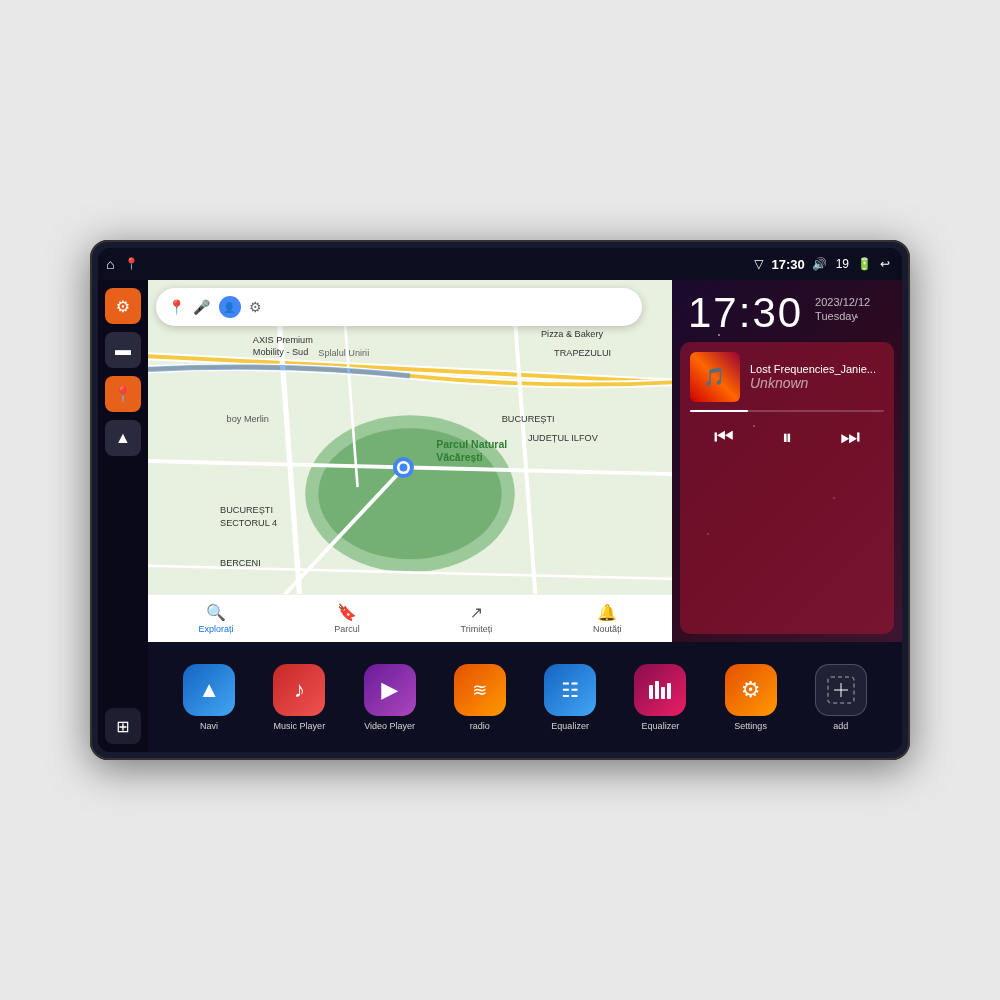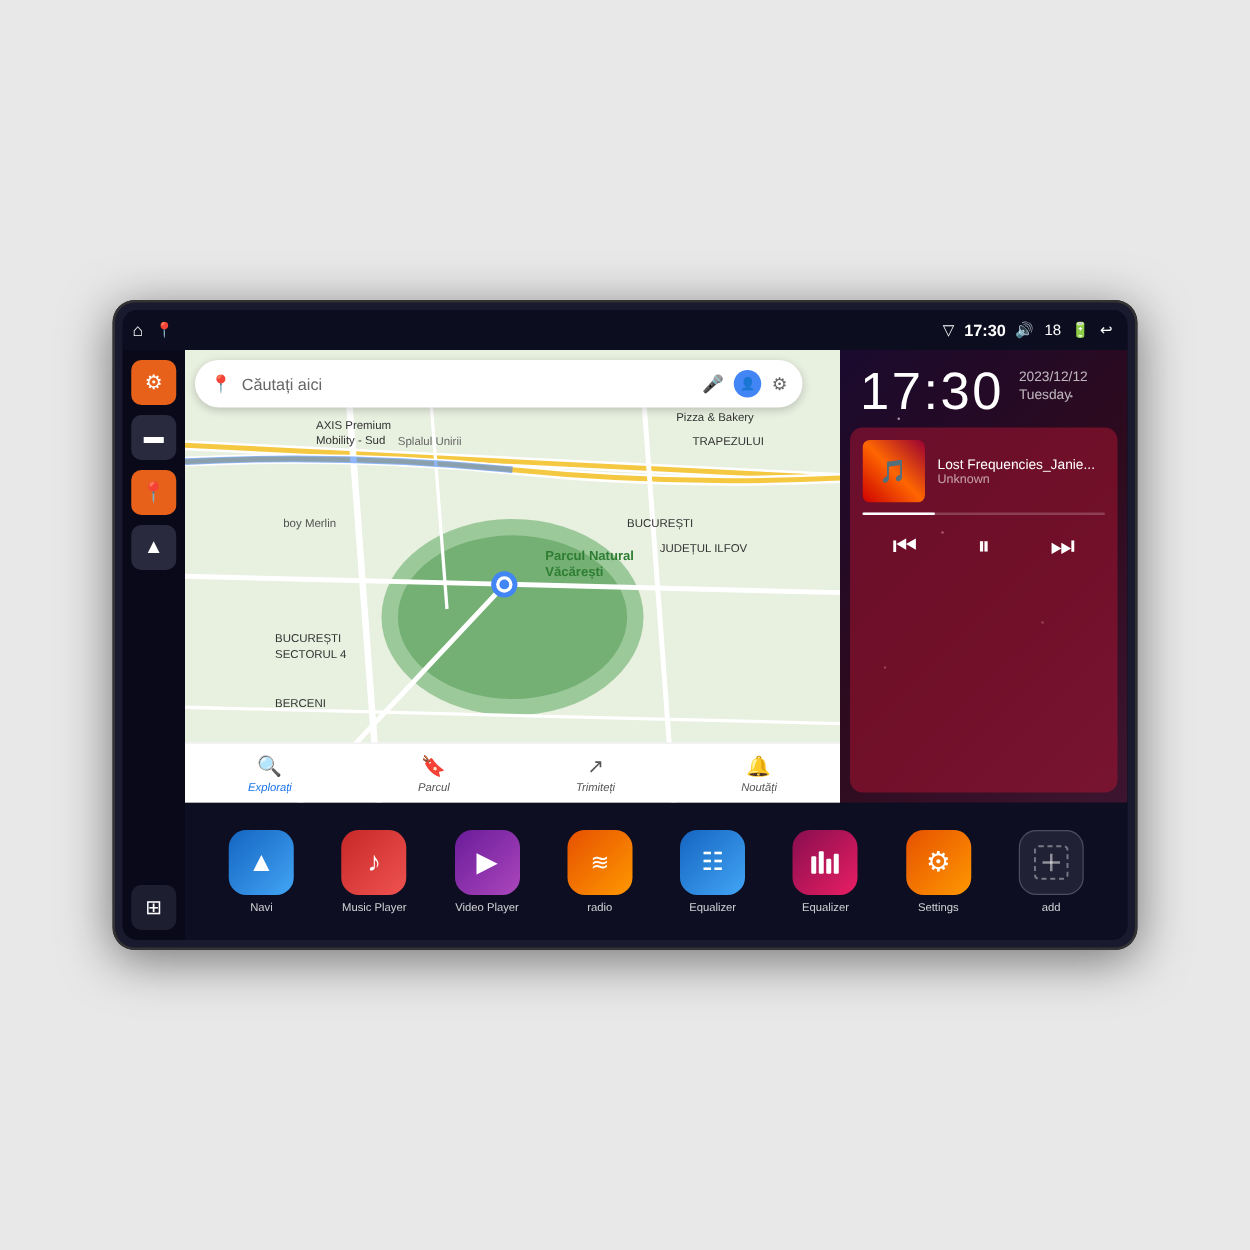--- a/index.html
+++ b/index.html
@@ -177,21 +177,21 @@
     }
     .map-nav-item {
       display: flex;
       flex-direction: column;
       align-items: center;
       gap: 2px;
       cursor: pointer;
     }
     .map-nav-icon { font-size: 16px; color: #555; }
     .map-nav-icon.blue { color: #1a73e8; }
-    .map-nav-label { font-size: 9px; color: #555; font-style: italic; }
+    .map-nav-label { font-size: 9px; color: #555; }
     .map-nav-label.blue { color: #1a73e8; }
 
     
     .right-panel {
       width: 230px;
       background: linear-gradient(135deg, #1a0a2e 0%, #2d0a1e 50%, #3d1530 100%);
       display: flex;
       flex-direction: column;
       flex-shrink: 0;
       position: relative;
@@ -270,21 +270,21 @@
       width: 100%;
       height: 100%;
       background: linear-gradient(45deg, #cc0000, #ff6600, #990033);
       display: flex;
       align-items: center;
       justify-content: center;
       font-size: 18px;
     }
     .music-text { flex: 1; overflow: hidden; }
     .music-title { color: white; font-size: 11px; white-space: nowrap; overflow: hidden; text-overflow: ellipsis; }
-    .music-artist { color: rgba(255,255,255,0.6); font-size: 10px; }
+    .music-artist { color: rgba(255,255,255,0.6); font-size: 14px; font-style: italic; }
 
     
     .music-progress {
       height: 2px;
       background: rgba(255,255,255,0.2);
       border-radius: 2px;
     }
     .music-progress-fill {
       height: 100%;
       background: white;
@@ -350,21 +350,21 @@
 
     <div class="status-bar">
       <div class="status-left">
         <span class="status-icon">⌂</span>
         <span class="status-icon" style="font-size:12px;">📍</span>
       </div>
       <div class="status-right">
         <span>▽</span>
         <span class="status-time">17:30</span>
         <span>🔊</span>
-        <span>18</span>
+        <span>19</span>
         <span>🔋</span>
         <span style="cursor:pointer;">↩</span>
       </div>
     </div>
 
     <div class="main-content">
 
       <div class="sidebar">
         <div class="sidebar-btn orange">
           <span class="sidebar-btn-icon">⚙</span>
@@ -436,21 +436,20 @@
               <text x="12" y="310" font-size="8" fill="#4285f4" font-weight="bold">G</text>
               <text x="18" y="310" font-size="8" fill="#ea4335" font-weight="bold">o</text>
               <text x="24" y="310" font-size="8" fill="#fbbc04" font-weight="bold">o</text>
               <text x="30" y="310" font-size="8" fill="#4285f4" font-weight="bold">g</text>
               <text x="36" y="310" font-size="8" fill="#34a853" font-weight="bold">l</text>
               <text x="40" y="310" font-size="8" fill="#ea4335" font-weight="bold">e</text>
             </svg>
 
             <div class="map-search-bar">
               <span class="map-search-icon">📍</span>
-              <span class="map-search-text">Căutați aici</span>
               <span class="map-mic-icon">🎤</span>
               <div class="map-avatar">
                 <span style="color:white;font-size:10px;">👤</span>
               </div>
               <span class="map-gear-icon">⚙</span>
             </div>
 
             <div class="map-bottom-nav">
               <div class="map-nav-item">
                 <span class="map-nav-icon blue">🔍</span>

